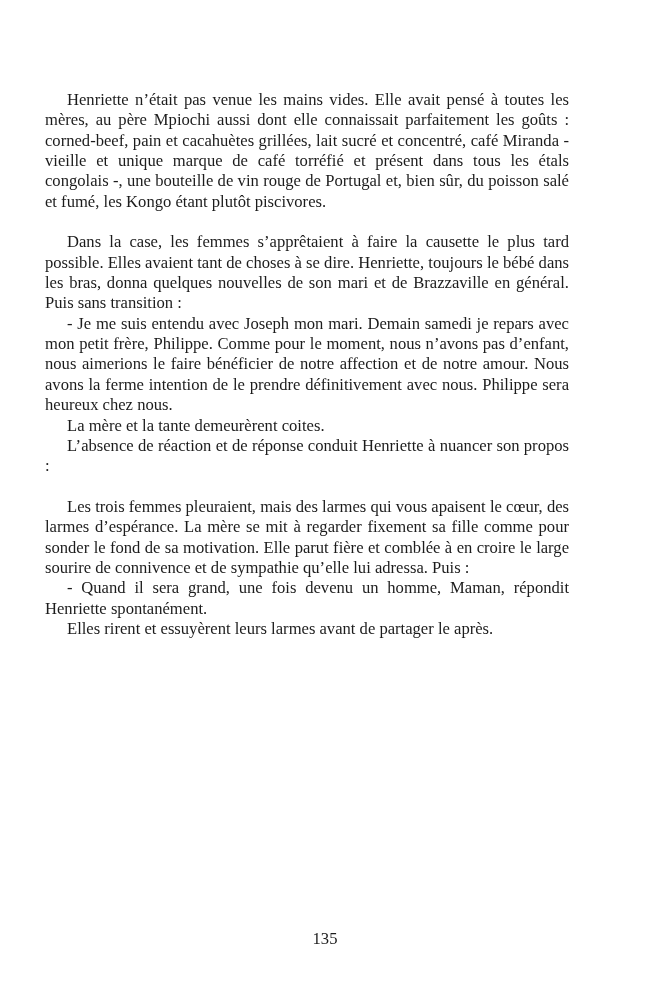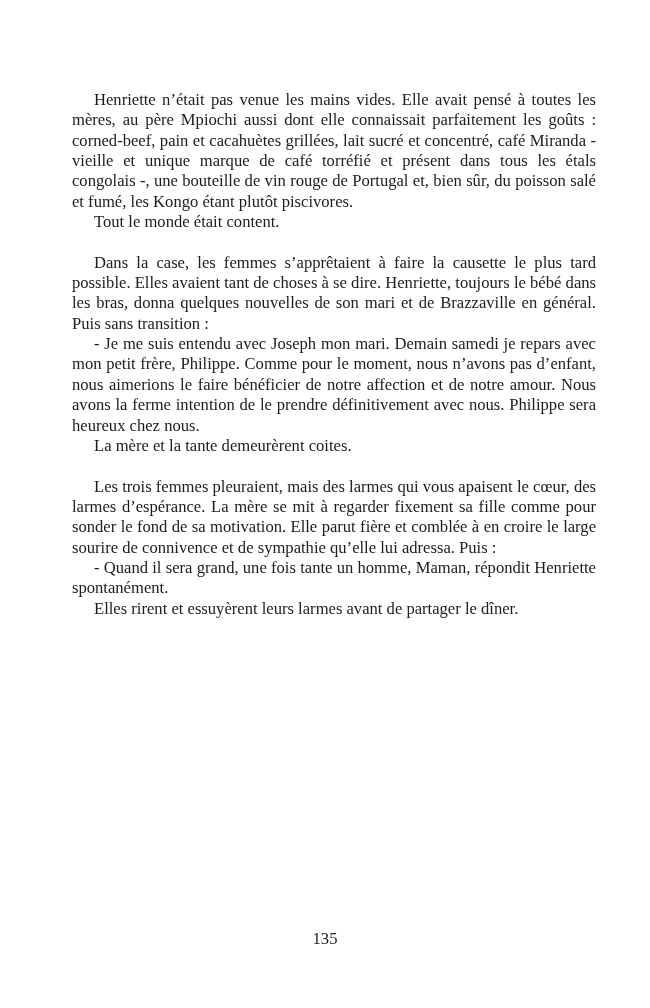--- a/index.html
+++ b/index.html
@@ -8,21 +8,21 @@
     background: #ffffff;
   }
   body {
     width: 650px;
     height: 1008px;
     position: relative;
     overflow: hidden;
   }
   .page {
     position: absolute;
-    left: 72px;
+    left: 45px;
     top: 90px;
     width: 524px;
     font-family: "Liberation Serif", "DejaVu Serif", serif;
     font-size: 16.6px;
     line-height: 20.35px;
     color: #1c1c1c;
   }
   .para {
     margin: 0;
     text-indent: 22px;
@@ -44,34 +44,34 @@
     color: #1c1c1c;
   }
 </style>
 </head>
 <body>
 
 <div class="page">
 
   <div>
     <p class="para">Henriette n’était pas venue les mains vides. Elle avait pensé à toutes les mères, au père Mpiochi aussi dont elle connaissait parfaitement les goûts : corned-beef, pain et cacahuètes grillées, lait sucré et concentré, café Miranda - vieille et unique marque de café torréfié et présent dans tous les étals congolais -, une bouteille de vin rouge de Portugal et, bien sûr, du poisson salé et fumé, les Kongo étant plutôt piscivores.</p>
-    <p class="para">Tout le monde était content.</p>
   </div>
 
   <div class="blank"></div>
 
   <div>
     <p class="para">Dans la case, les femmes s’apprêtaient à faire la causette le plus tard possible. Elles avaient tant de choses à se dire. Henriette, toujours le bébé dans les bras, donna quelques nouvelles de son mari et de Brazzaville en général. Puis sans transition :</p>
     <p class="para">- Je me suis entendu avec Joseph mon mari. Demain samedi je repars avec mon petit frère, Philippe. Comme pour le moment, nous n’avons pas d’enfant, nous aimerions le faire bénéficier de notre affection et de notre amour. Nous avons la ferme intention de le prendre définitivement avec nous. Philippe sera heureux chez nous.</p>
     <p class="para">La mère et la tante demeurèrent coites.</p>
+    <p class="para">L’absence de réaction et de réponse conduit Henriette à nuancer son propos :</p>
   </div>
 
   <div class="blank"></div>
 
   <div>
     <p class="para">Les trois femmes pleuraient, mais des larmes qui vous apaisent le cœur, des larmes d’espérance. La mère se mit à regarder fixement sa fille comme pour sonder le fond de sa motivation. Elle parut fière et comblée à en croire le large sourire de connivence et de sympathie qu’elle lui adressa. Puis :</p>
-    <p class="para">- Quand il sera grand, une fois tante un homme, Maman, répondit Henriette spontanément.</p>
-    <p class="para">Elles rirent et essuyèrent leurs larmes avant de partager le dîner.</p>
+    <p class="para">- Quand il sera grand, une fois devenu un homme, Maman, répondit Henriette spontanément.</p>
+    <p class="para">Elles rirent et essuyèrent leurs larmes avant de partager le après.</p>
   </div>
 
 </div>
 
 <div class="page-number">135</div>
 
 </body></html>

